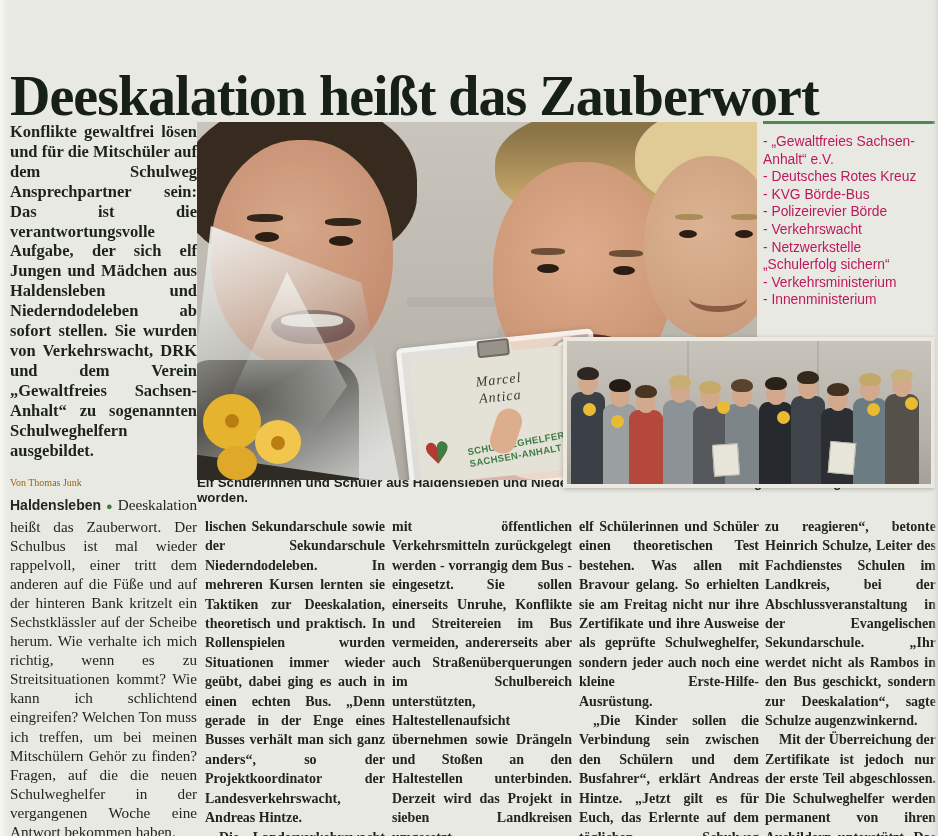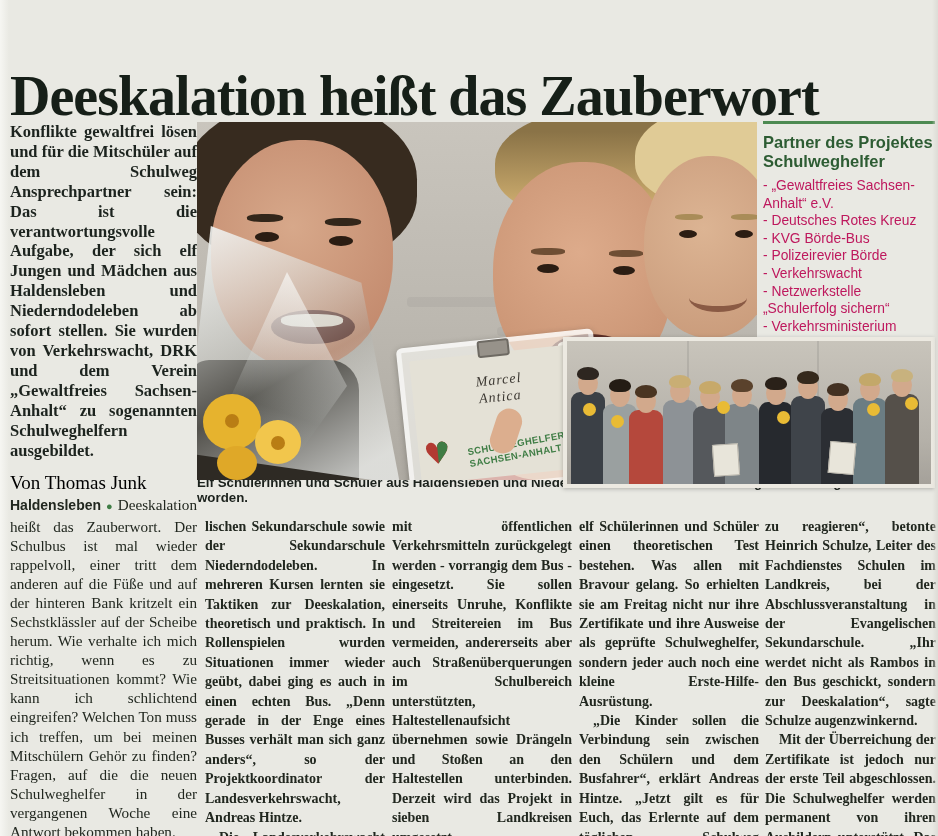--- a/index.html
+++ b/index.html
@@ -13,21 +13,21 @@
   
   .headline{position:absolute;left:10px;top:28px;width:924px;
         font-size:56px;line-height:60px;font-weight:700;letter-spacing:-1px;color:#161f18;}
   .subheadline{position:absolute;left:11px;top:86px;width:924px;
         font-size:22px;line-height:26px;font-weight:400;color:#26302a;}
 
   
   .col1{position:absolute;left:10px;top:122px;width:187px;}
   .lead{font-size:16.5px;line-height:19.9px;font-weight:700;text-align:justify;
         color:#1c231e;margin:0 0 14px 0;}
-  .byline{font-size:19px;line-height:18px;margin:0 0 3px 0;color:#000000;}
+  .byline{font-size:10px;line-height:18px;margin:0 0 3px 0;color:#a16207;}
   .bodytext{font-size:15.2px;line-height:19.1px;text-align:justify;margin:0;color:#21271f;}
   .bodytext + .bodytext{text-indent:14px;}
   .dateline{font-family:"Liberation Sans",sans-serif;font-weight:700;font-size:14px;}
   .dot{color:#3f7d45;font-size:11px;padding:0 3px;}
 
   
   .bcol{position:absolute;top:517px;width:180px;}
   .bcol .bodytext{font-size:14px;line-height:19.4px;font-weight:bold;}
   .c2{left:205px;} .c3{left:392px;} .c4{left:579px;} .c5{left:765px;width:171px;}
 
@@ -225,21 +225,20 @@
             <span class="h-green">♥</span>
           </span>
         <span class="badge-org"><span>SCHULWEGHELFER</span><br><span>SACHSEN-ANHALT</span></span>
       </div>
     </div>
     <div class="cb-thumb"></div>
   </div>
 
   <div class="sidebar">
     <div class="sidebar-rule"></div>
-    <p class="sidebar-title">Partner des Projektes Schulweghelfer</p>
     <div class="sidebar-item">- „Gewaltfreies Sachsen-Anhalt“ e.V.</div>
     <div class="sidebar-item">- Deutsches Rotes Kreuz</div>
     <div class="sidebar-item">- KVG Börde-Bus</div>
     <div class="sidebar-item">- Polizeirevier Börde</div>
     <div class="sidebar-item">- Verkehrswacht</div>
     <div class="sidebar-item">- Netzwerkstelle „Schulerfolg sichern“</div>
     <div class="sidebar-item">- Verkehrsministerium</div>
     <div class="sidebar-item">- Innenministerium</div>
   </div>
 

